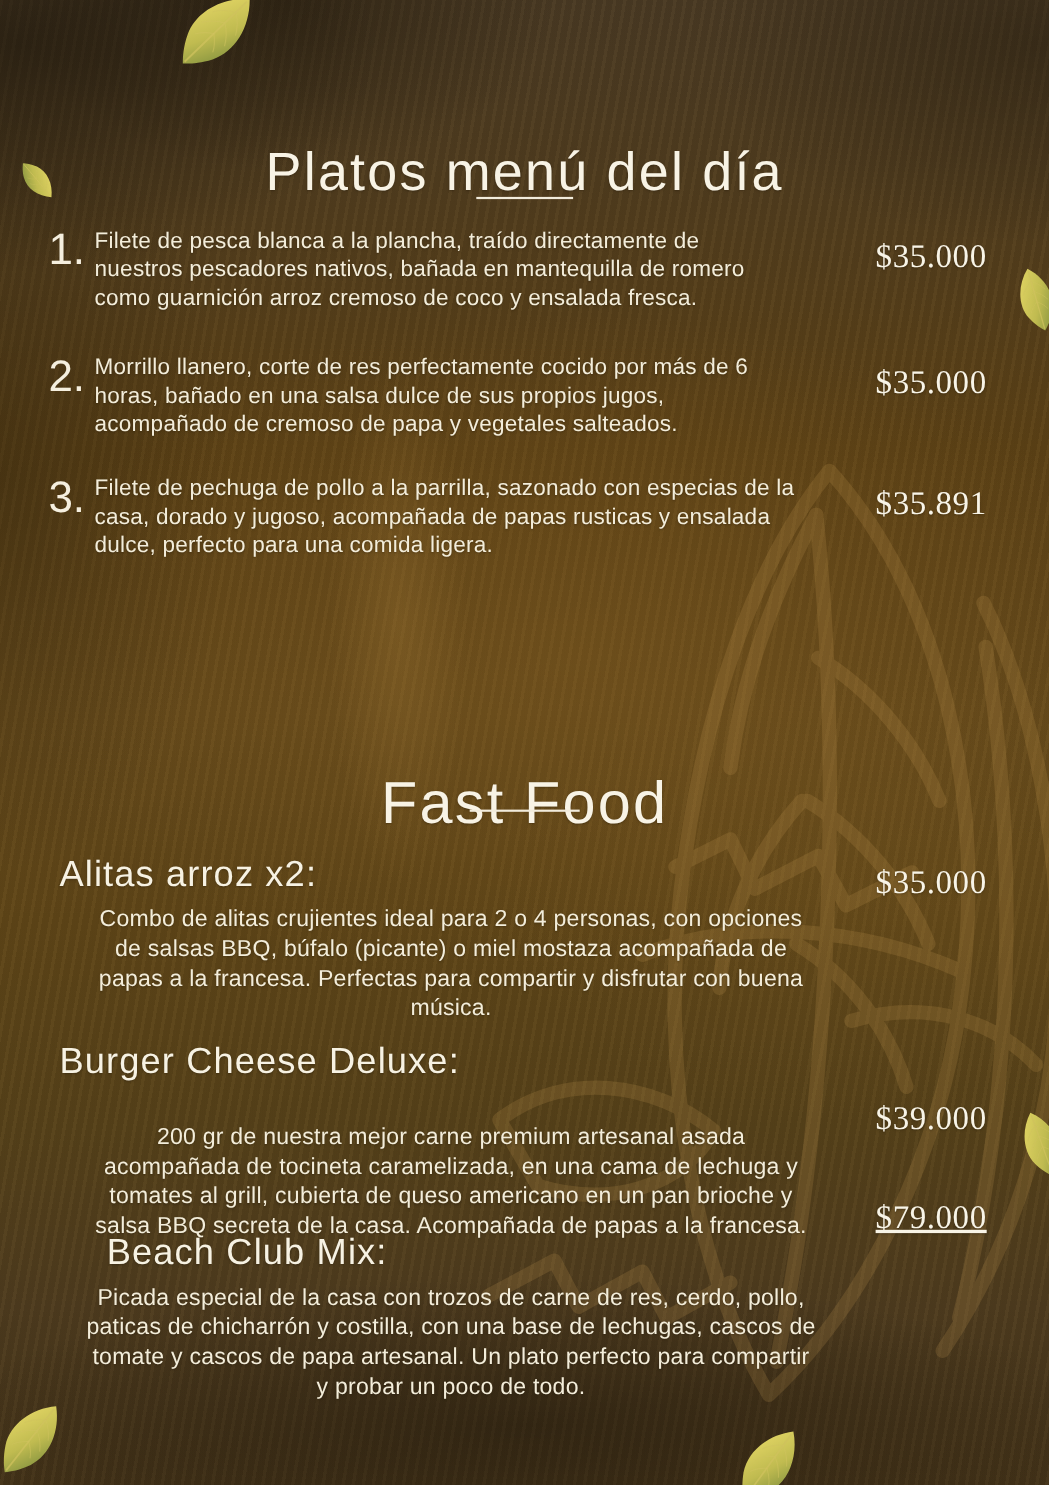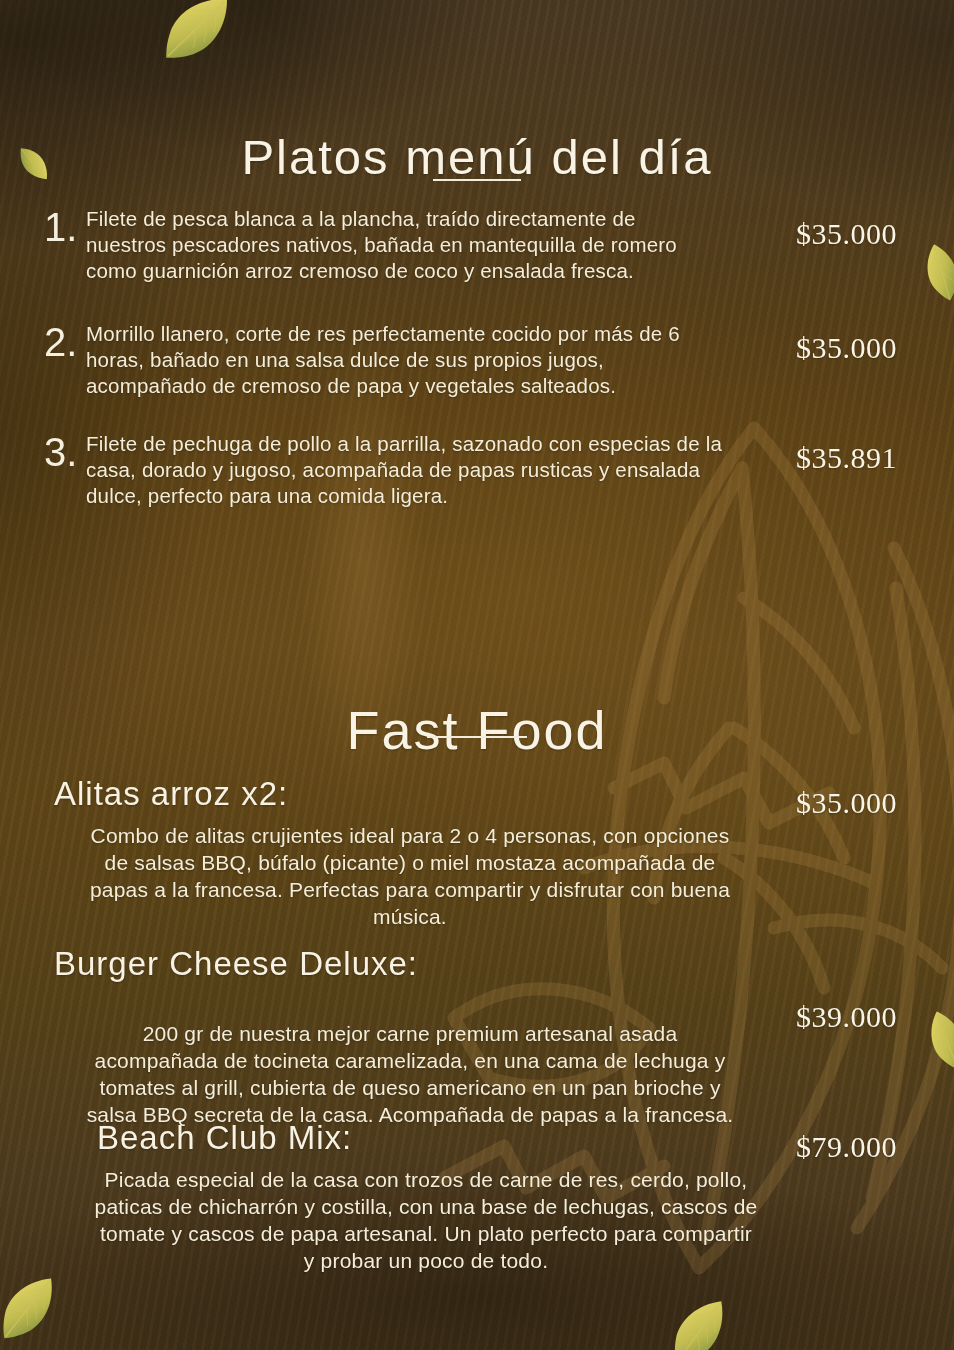--- a/index.html
+++ b/index.html
@@ -158,19 +158,19 @@
 música.</div>
 
   <div class="ff-name" style="top:946px;">Burger Cheese Deluxe:</div>
   <div class="price" style="top:956px;margin-top:44px;">$39.000</div>
   <div class="ff-desc" style="top:992px;margin-top:28px;">200 gr de nuestra mejor carne premium artesanal asada
 acompañada de tocineta caramelizada, en una cama de lechuga y
 tomates al grill, cubierta de queso americano en un pan brioche y
 salsa BBQ secreta de la casa. Acompañada de papas a la francesa.</div>
 
   <div class="ff-name" style="top:1120px;margin-left:43px;">Beach Club Mix:</div>
-  <div class="price" style="top:1130px;">$79.000</div>
-  <div class="ff-desc" style="top:1166px;margin-left:16px;">Picada especial de la casa con trozos de carne de res, cerdo, pollo,
+  <div class="price" style="top:1090px;text-decoration:underline;">$79.000</div>
+  <div class="ff-desc" style="top:1166px;">Picada especial de la casa con trozos de carne de res, cerdo, pollo,
 paticas de chicharrón y costilla, con una base de lechugas, cascos de
 tomate y cascos de papa artesanal. Un plato perfecto para compartir
 y probar un poco de todo.</div>
 
 </div>
 
 </body></html>

